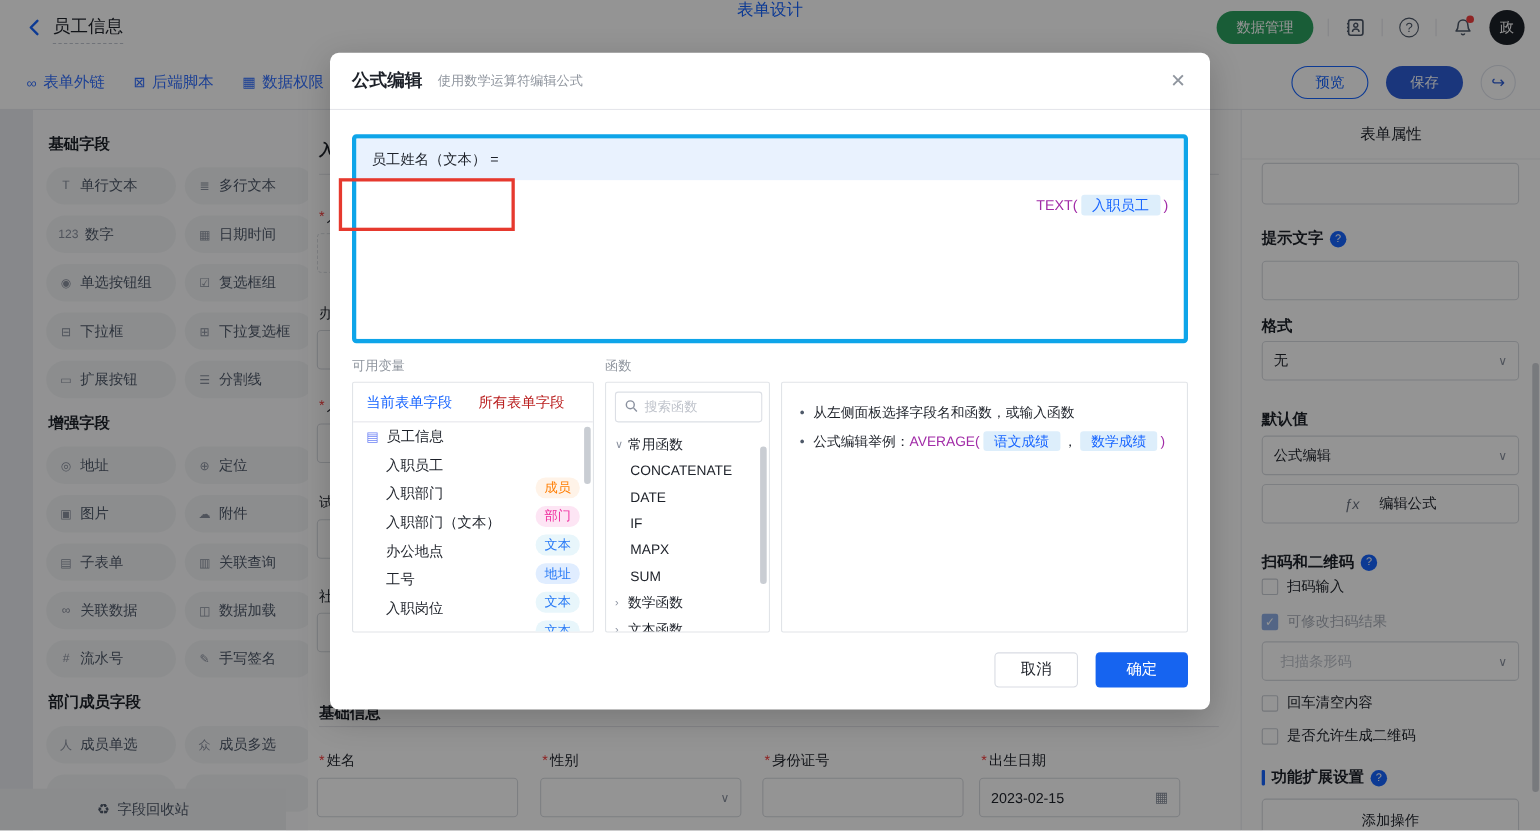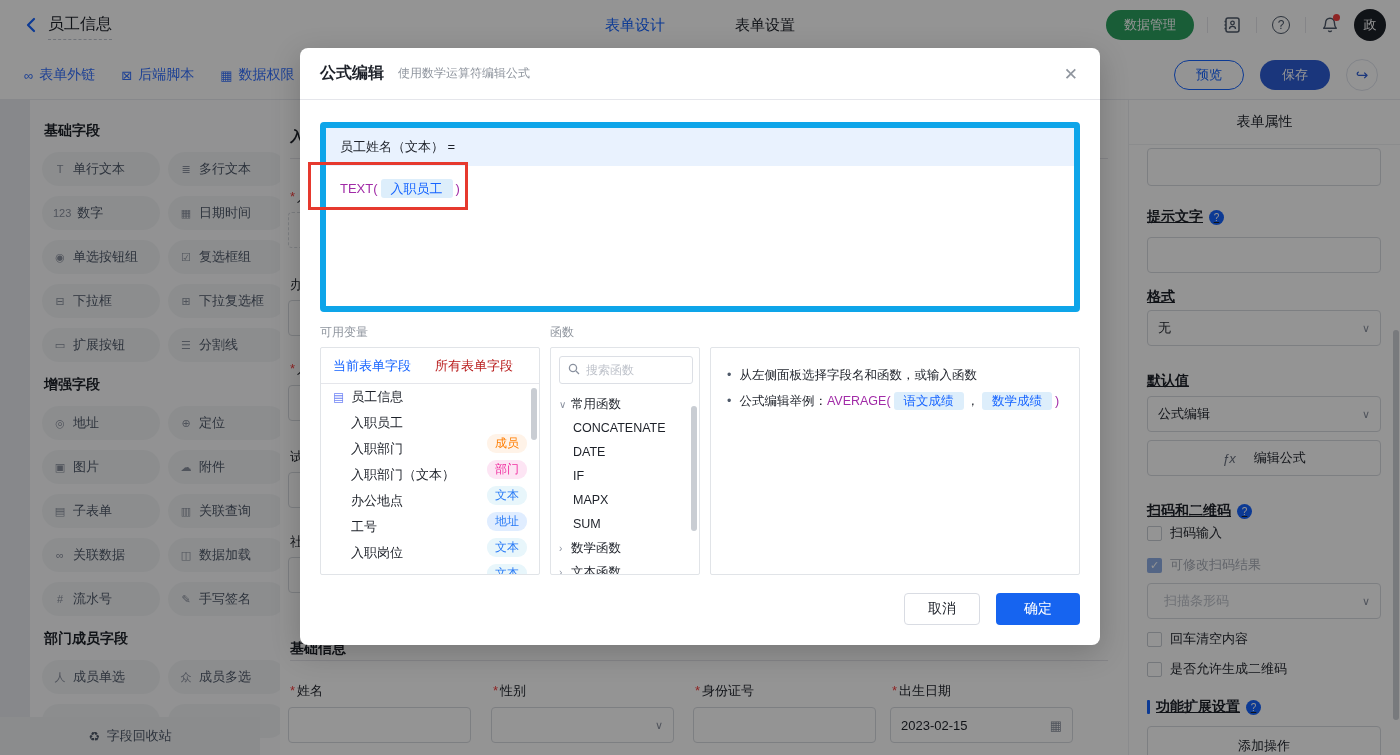--- a/index.html
+++ b/index.html
@@ -4,21 +4,21 @@
 <style>
   * { margin:0; padding:0; box-sizing:border-box; }
   html,body { width:1400px; height:755px; overflow:hidden; }
   body { font-family:"Liberation Sans","DejaVu Sans",sans-serif; color:#1d2129; }
   #app { position:relative; width:1400px; height:755px; background:#e9ebf0; overflow:hidden; }
 
   
   .topbar { position:absolute; left:0; top:0; width:1400px; height:50px; background:#fff; display:flex; align-items:center; z-index:2; }
   .back-btn { position:absolute; left:20px; top:13px; width:24px; height:24px; display:flex; align-items:center; justify-content:center; cursor:pointer; }
   .app-title { position:absolute; left:48px; top:14px; font-size:16px; color:#1d2129; border-bottom:1px dashed #c2c7d0; padding-bottom:4px; }
-  .top-tabs { position:absolute; left:50%; top:0; transform:translateX(-50%); height:50px; display:flex; gap:70px; align-items:center; }
+  .top-tabs { position:absolute; left:50%; top:0; transform:translateX(-50%); height:50px; display:flex; gap:70px; align-items:center;flex-direction:column; }
   .top-tab { font-size:15px; color:#1d2129; cursor:pointer; }
   .top-tab.active { color:#1664ff; }
   .top-right { position:absolute; right:14px; top:0; height:50px; display:flex; align-items:center; gap:13px; }
   .pill-green { height:30px; padding:0 18px; border-radius:16px; background:#2ba15f; color:#fff; font-size:13px; display:flex; align-items:center; cursor:pointer; }
   .tdiv { width:1px; height:16px; background:#e5e6eb; }
   .ticon { width:22px; height:22px; display:flex; align-items:center; justify-content:center; color:#4e5969; cursor:pointer; position:relative; }
   .help-circle { width:18px; height:18px; border:1.5px solid #4e5969; border-radius:50%; font-size:12px; display:flex; align-items:center; justify-content:center; color:#4e5969; }
   .bell-dot { position:absolute; right:1px; top:0; width:7px; height:7px; background:#f53f3f; border-radius:50%; }
   .avatar { width:32px; height:32px; border-radius:50%; background:#1d2129; color:#fff; font-size:13px; display:flex; align-items:center; justify-content:center; cursor:pointer; }
 
@@ -53,21 +53,21 @@
   .c-select { display:flex; align-items:center; justify-content:flex-end; padding-right:10px; color:#8a919f; font-size:12px; }
   .c-date { display:flex; align-items:center; justify-content:space-between; padding:0 10px; font-size:13px; color:#1d2129; }
   .c-date .cal { color:#8a919f; font-size:13px; }
 
   
   .rpanel { position:absolute; right:0; top:100px; width:272px; bottom:0; background:#fff; border-left:1px solid #eef0f3; overflow:hidden; }
   .r-tabs { position:absolute; left:0; top:0; width:100%; height:45px; border-bottom:1px solid #f0f1f3; display:flex; }
   .r-tab { flex:1; display:flex; align-items:center; justify-content:center; font-size:14px; color:#1d2129; cursor:pointer; position:relative; }
   .r-tab.active { color:#1664ff; }
   .r-tab.active::after { content:""; position:absolute; bottom:0; left:50%; transform:translateX(-50%); width:76px; height:3px; background:#1664ff; }
-  .r-label { position:absolute; left:18px; font-size:14px; font-weight:bold; color:#1d2129; display:flex; align-items:center; gap:6px;text-decoration:underline; }
+  .r-label { position:absolute; left:18px; font-size:14px; font-weight:bold; color:#1d2129; display:flex; align-items:center; gap:6px; }
   .qmark { width:15px; height:15px; border-radius:50%; background:#1664ff; color:#fff; font-size:10px; font-weight:normal; display:flex; align-items:center; justify-content:center; }
   .r-input { position:absolute; left:18px; width:234px; height:36px; border:1px solid #d8dbe0; border-radius:4px; background:#fff; }
   .r-select { display:flex; align-items:center; justify-content:space-between; padding:0 10px; font-size:13px; color:#1d2129; cursor:pointer; }
   .r-select .chev, .chev { color:#8a919f; font-size:11px; }
   .r-select.disabled { color:#bfc3cb; background:#fff;padding-left:16px; }
   .r-btn { position:absolute; left:18px; width:234px; height:36px; border:1px solid #d8dbe0; border-radius:4px; background:#fff; display:flex; align-items:center; justify-content:center; gap:18px; font-size:13px; color:#1d2129; cursor:pointer; }
   .fx { color:#6b7280; font-style:italic; font-size:13px; }
   .cb-row { position:absolute; left:18px; display:flex; align-items:center; gap:8px; font-size:13px; color:#1d2129; cursor:pointer; }
   .cb { width:15px; height:15px; border:1px solid #c9cdd4; border-radius:2px; background:#fff; }
   .cb.checked { border:none; background:#8fafe5; color:#fff; font-size:11px; display:flex; align-items:center; justify-content:center; }
@@ -76,21 +76,21 @@
   .ext-bar { width:3px; height:14px; background:#1664ff; border-radius:1px; }
   .r-scroll { position:absolute; right:1px; top:230px; width:6px; height:390px; border-radius:3px; background:#cfd2d8; }
 
   
   .overlay { position:absolute; inset:0; background:rgba(0,0,0,0.42); z-index:10; }
   .modal { position:absolute; left:300px; top:48px; width:800px; height:597px; background:#fff; border-radius:8px; box-shadow:0 8px 30px rgba(0,0,0,0.2); z-index:20; }
   .m-header { position:absolute; left:0; top:0; width:100%; height:52px; border-bottom:1px solid #e5e6eb; display:flex; align-items:center; padding:0 20px; }
   .m-title { font-size:16px; font-weight:bold; color:#1d2129; }
   .m-sub { font-size:12px; color:#8f959e; margin-left:14px; }
   .m-close { position:absolute; right:22px; top:16px; font-size:17px; color:#8f959e; cursor:pointer; }
-  .formula-box { position:absolute; left:20px; top:74px; width:760px; height:190px; border:6px solid #0ea5e9; border-radius:4px; overflow:hidden; }
+  .formula-box { position:absolute; left:20px; top:74px; width:760px; height:190px; border:4px solid #0ea5e9; border-radius:4px; overflow:hidden;text-align:right; }
   .formula-head { height:38px; background:#e9f2fe; display:flex; align-items:center; padding:0 14px; font-size:13px; color:#1d2129; }
   .formula-body { position:relative; height:152px; background:#fff; padding:14px; font-size:13px; cursor:text; }
   .fn-purple { color:#a12ba7; }
   .chip { background:#ddeefb; color:#1664ff; border-radius:3px; padding:2px 10px; margin:0 3px; cursor:pointer; }
   .red-annot { position:absolute; left:8px; top:114px; width:160px; height:48px; border:3px solid #e6392e; z-index:5; }
   .m-col-label { position:absolute; font-size:12px; color:#8f959e; top:276px; }
   .m-panel { position:absolute; top:299px; height:228px; border:1px solid #e1e4e8; border-radius:2px; background:#fff; overflow:hidden; }
   
   .v-tabs { height:36px; border-bottom:1px solid #e5e6eb; display:flex; align-items:center; padding:0 12px; gap:24px; }
   .v-tab { font-size:13px; color:#b91c1c; cursor:pointer; }

